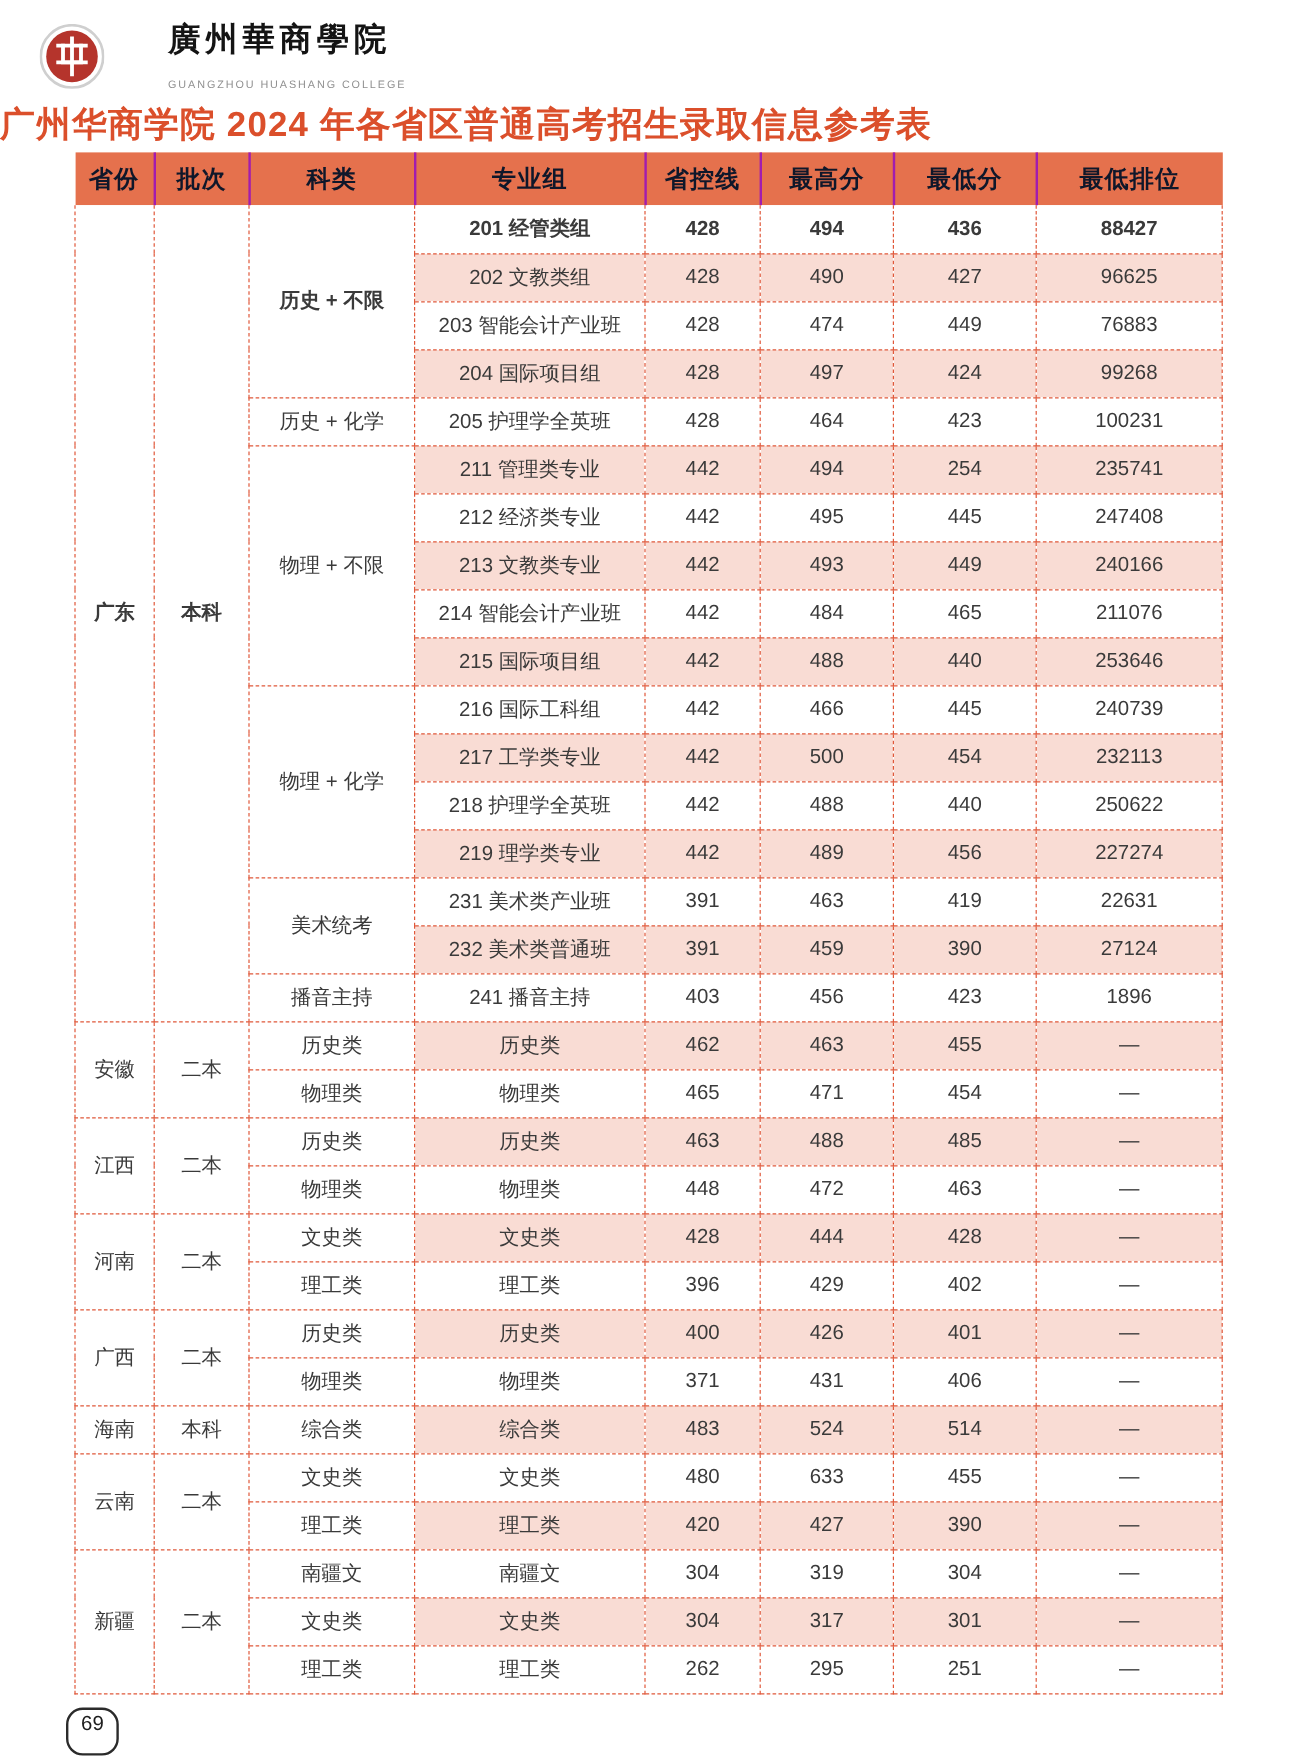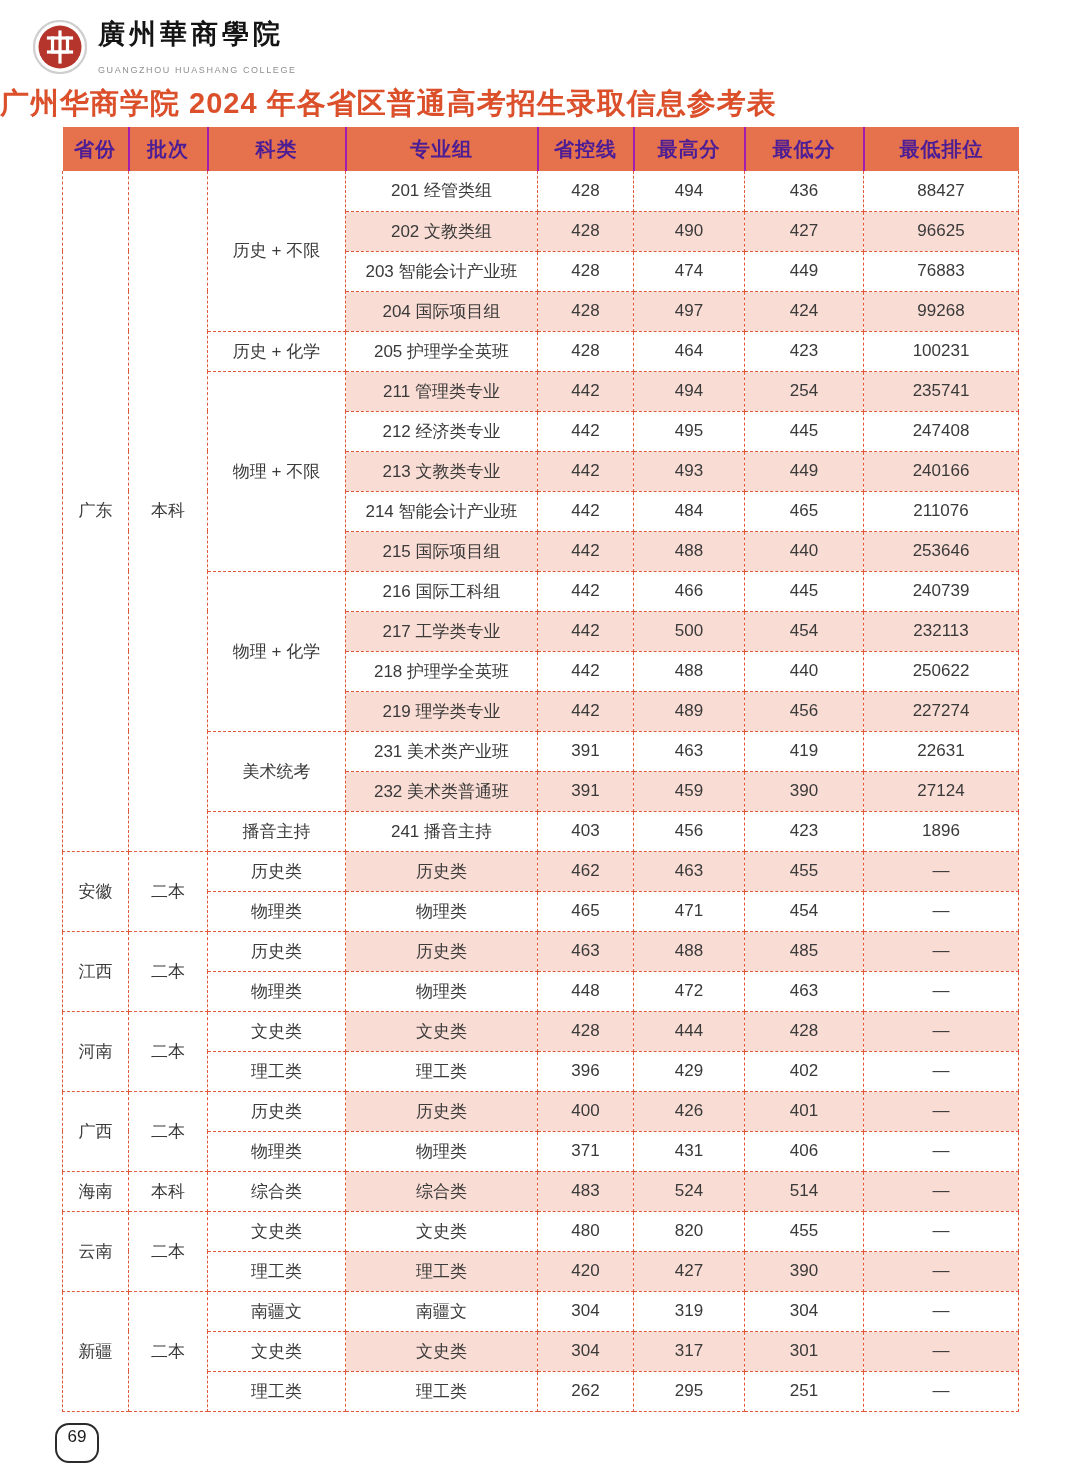--- a/index.html
+++ b/index.html
@@ -17,21 +17,21 @@
     position:relative;
     width:1080px;
     height:1466px;
     background:#ffffff;
     overflow:hidden;
   }
   
   .logo-row{
     position:absolute;
     left:33px; top:18px;
-    display:flex; align-items:center;
+    display:flex; align-items:center;gap:42px;
   }
   .logo-mark{width:54px;height:54px;flex:0 0 auto;}
   .logo-text{margin-left:11px;display:flex;flex-direction:column;}
   .logo-cn{
     font-family:"DejaVu Serif", serif;
     font-weight:700;
     font-size:27px;
     letter-spacing:4px;
     color:#141414;
     line-height:1.15;
@@ -56,42 +56,42 @@
   
   table.adm{
     position:absolute;
     left:62px; top:127px;
     width:956px;
     border-collapse:collapse;
     table-layout:fixed;
   }
   table.adm thead th{
     background:var(--header-bg);
-    color:#4c1d95;
+    color:#0f172a;
     font-size:20px;
     font-weight:700;
     height:44px;
     border:none;
     letter-spacing:1px;
   }
   table.adm thead th + th{
     border-left:2px solid #a21caf;
   }
   table.adm tbody td{
     height:40px;
     text-align:center;
     vertical-align:middle;
     font-size:17px;
     color:var(--text-color);
     border:1px dashed var(--border-color);
     background:#ffffff;
     overflow:hidden;
     white-space:nowrap;
   }
-  table.adm tbody tr:first-child td{border-top:none;}
+  table.adm tbody tr:first-child td{border-top:none;font-weight:bold;}
   table.adm tbody td.pink{background:var(--pink);}
   
   .page-number-badge{
     position:absolute;
     left:55px; top:1423px;
     width:44px; height:40px;
     border:2px solid #2b2b2b;
     border-radius:14px;
     text-align:center;
     line-height:24px;
@@ -358,21 +358,21 @@
           <td class="pink">524</td>
           <td class="pink">514</td>
           <td class="pink">—</td>
         </tr>
         <tr>
           <td rowspan="2">云南</td>
           <td rowspan="2">二本</td>
           <td>文史类</td>
           <td>文史类</td>
           <td>480</td>
-          <td>820</td>
+          <td>633</td>
           <td>455</td>
           <td>—</td>
         </tr>
         <tr>
           <td>理工类</td>
           <td class="pink">理工类</td>
           <td class="pink">420</td>
           <td class="pink">427</td>
           <td class="pink">390</td>
           <td class="pink">—</td>

